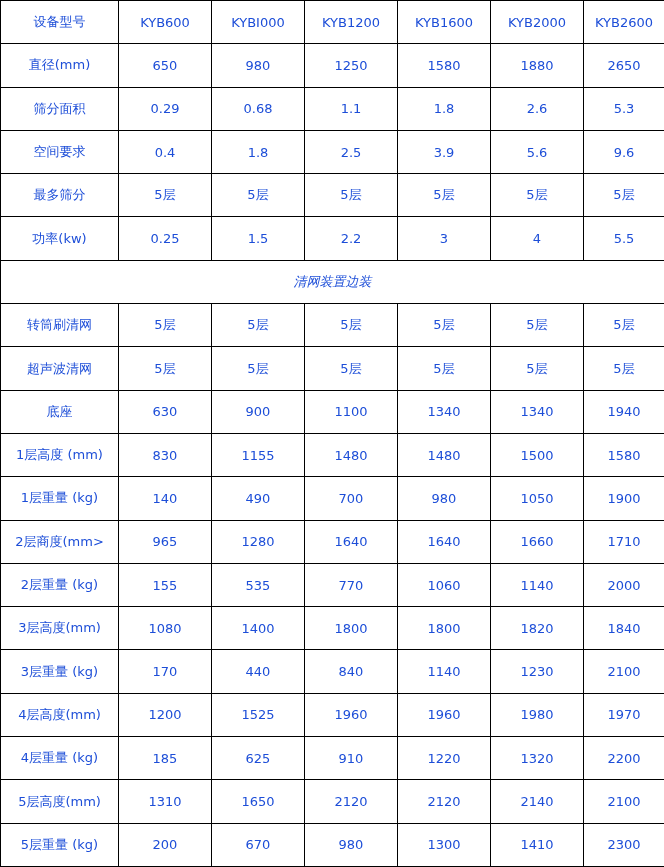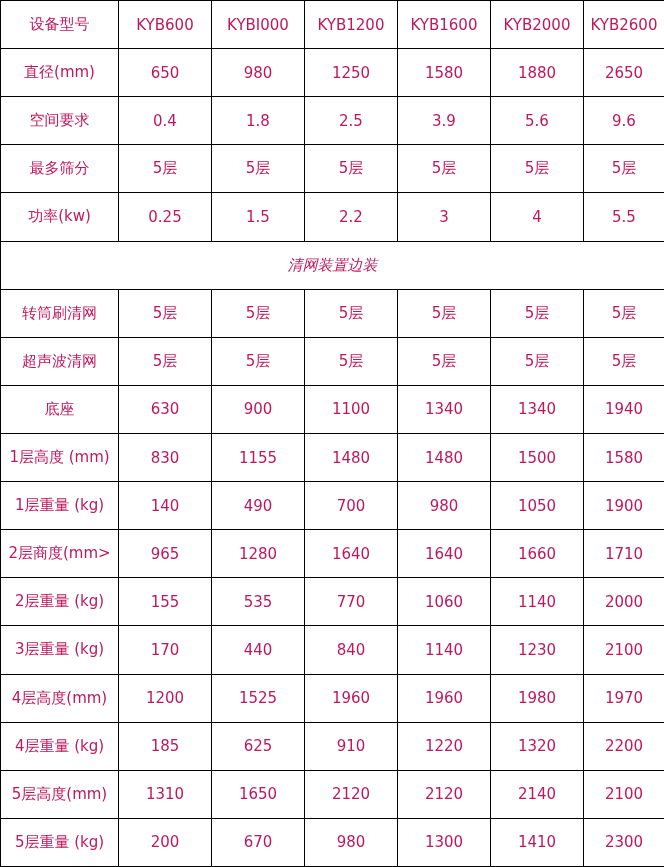--- a/index.html
+++ b/index.html
@@ -11,22 +11,22 @@
     width: 664px;
     height: 867px;
     overflow: hidden;
     font-family: "DejaVu Sans", "Liberation Sans", sans-serif;
   }
   table.spec-table {
     border-collapse: collapse;
     table-layout: fixed;
     width: 664px;
     height: 867px;
-    color: #be185d;
-    font-size: 15px;
+    color: #1d4ed8;
+    font-size: 13px;
   }
   table.spec-table td {
     border: 1px solid #000000;
     text-align: center;
     vertical-align: middle;
     padding: 0 2px;
     height: 38px;
     white-space: nowrap;
     overflow: hidden;
   }
@@ -63,20 +63,29 @@
       <tr>
         <td>直径(mm)</td>
         <td>650</td>
         <td>980</td>
         <td>1250</td>
         <td>1580</td>
         <td>1880</td>
         <td>2650</td>
       </tr>
       <tr>
+        <td>筛分面积</td>
+        <td>0.29</td>
+        <td>0.68</td>
+        <td>1.1</td>
+        <td>1.8</td>
+        <td>2.6</td>
+        <td>5.3</td>
+      </tr>
+      <tr>
         <td>空间要求</td>
         <td>0.4</td>
         <td>1.8</td>
         <td>2.5</td>
         <td>3.9</td>
         <td>5.6</td>
         <td>9.6</td>
       </tr>
       <tr>
         <td>最多筛分</td>
@@ -160,20 +169,29 @@
       <tr>
         <td>2层重量 (kg)</td>
         <td>155</td>
         <td>535</td>
         <td>770</td>
         <td>1060</td>
         <td>1140</td>
         <td>2000</td>
       </tr>
       <tr>
+        <td>3层高度(mm)</td>
+        <td>1080</td>
+        <td>1400</td>
+        <td>1800</td>
+        <td>1800</td>
+        <td>1820</td>
+        <td>1840</td>
+      </tr>
+      <tr>
         <td>3层重量 (kg)</td>
         <td>170</td>
         <td>440</td>
         <td>840</td>
         <td>1140</td>
         <td>1230</td>
         <td>2100</td>
       </tr>
       <tr>
         <td>4层高度(mm)</td>

